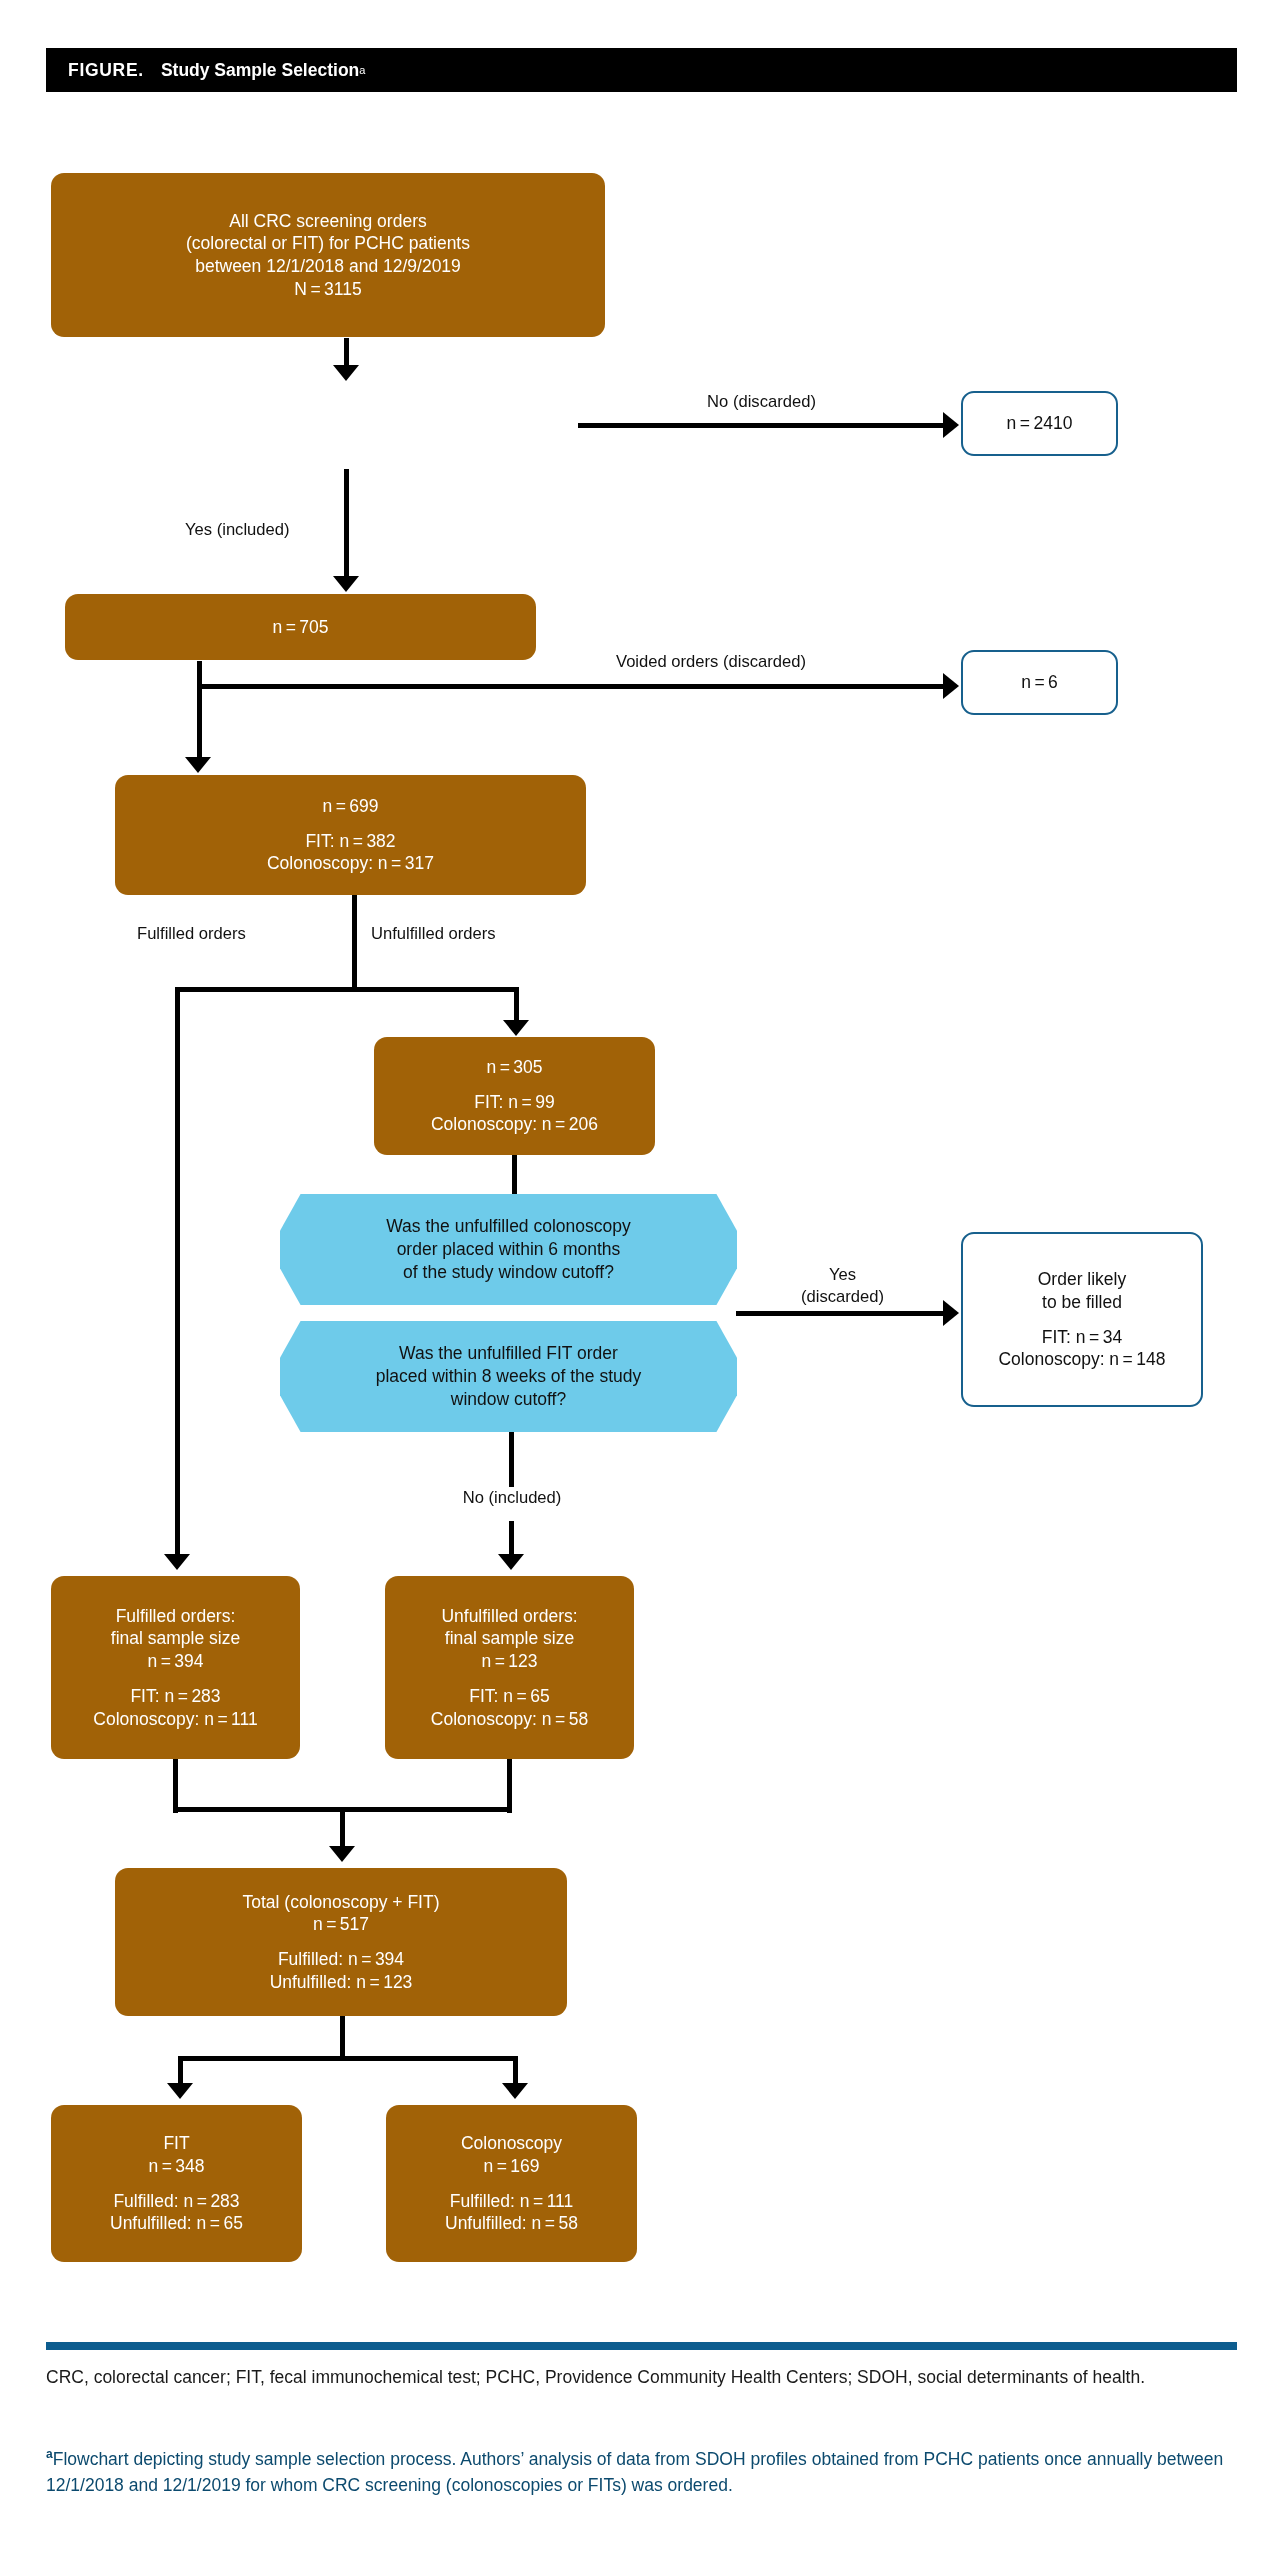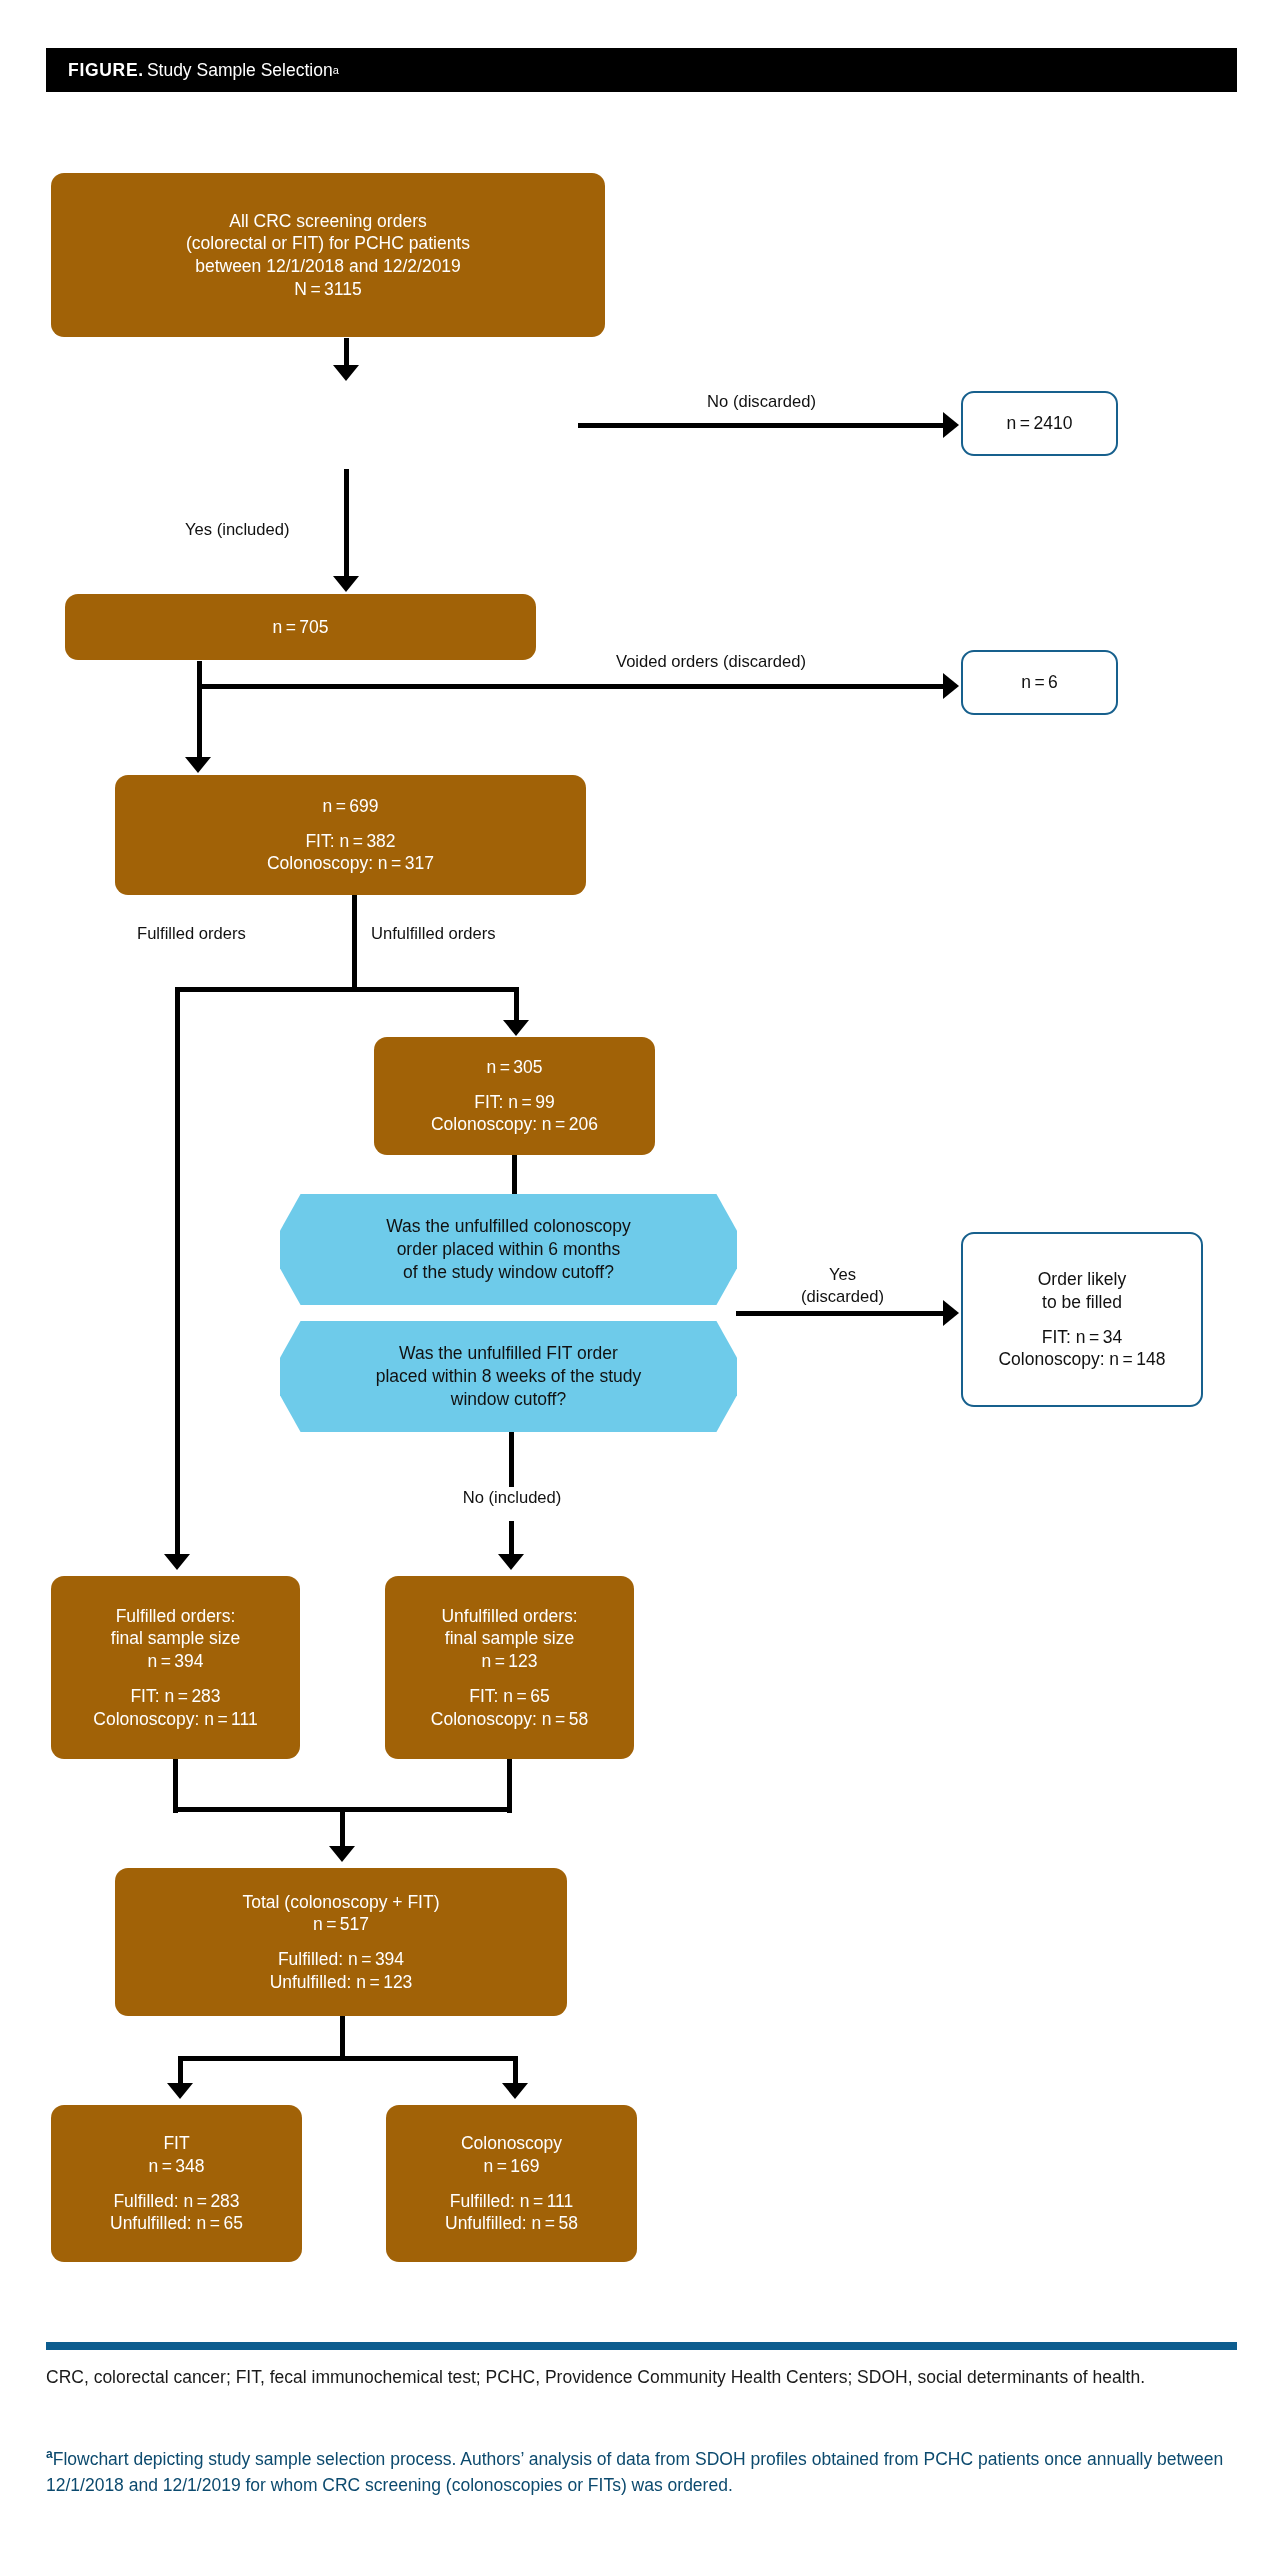--- a/index.html
+++ b/index.html
@@ -37,22 +37,22 @@
   }
   .title-figure-word {
     color: #ffffff;
     font-size: 17.5px;
     font-weight: bold;
     letter-spacing: 0.7px;
   }
   .title-text {
     color: #ffffff;
     font-size: 17.5px;
-    font-weight: 400;
-    margin-left: 3px;
+    font-weight: 700;
+    margin-left: 17px;
   }
   .title-sup {
     color: #ffffff;
     font-size: 11px;
     vertical-align: super;
     font-weight: 400;
   }
 
   
   .node {
@@ -159,21 +159,21 @@
 
   <div class="title-banner">
     <span class="title-figure-word">FIGURE.</span>
     <span class="title-text">Study Sample Selection</span>
     <span class="title-sup">a</span>
   </div>
 
   <div class="node node-solid" style="left:51px; top:173px; width:554px; height:164px;">
     <span class="node-line">All CRC screening orders</span>
     <span class="node-line">(colorectal or FIT) for PCHC patients</span>
-    <span class="node-line">between 12/1/2018 and 12/2/2019</span>
+    <span class="node-line">between 12/1/2018 and 12/9/2019</span>
     <span class="node-line">N = 3115</span>
   </div>
 
   <div class="vline" style="left:344px; top:338px; height:33px;"></div>
   <div class="arrow-down" style="left:333px; top:365px;"></div>
 
 
   <div class="hline" style="left:578px; top:423px; width:367px;"></div>
   <div class="arrow-right" style="left:943px; top:412px;"></div>
   <div class="edge-label" style="left:646px; top:391px; width:231px;">No (discarded)</div>

